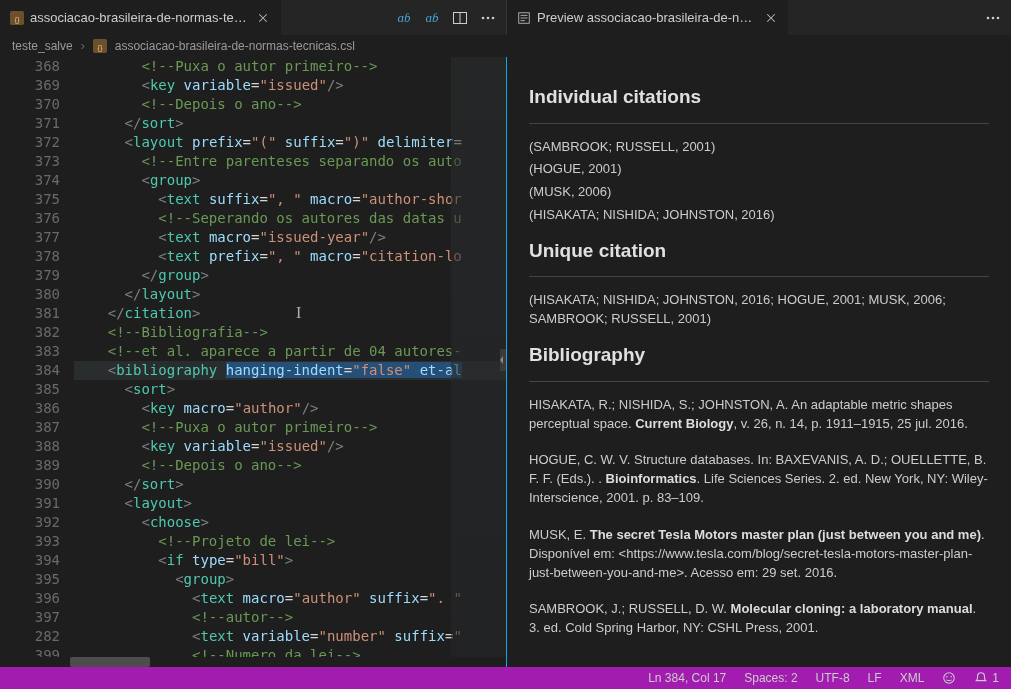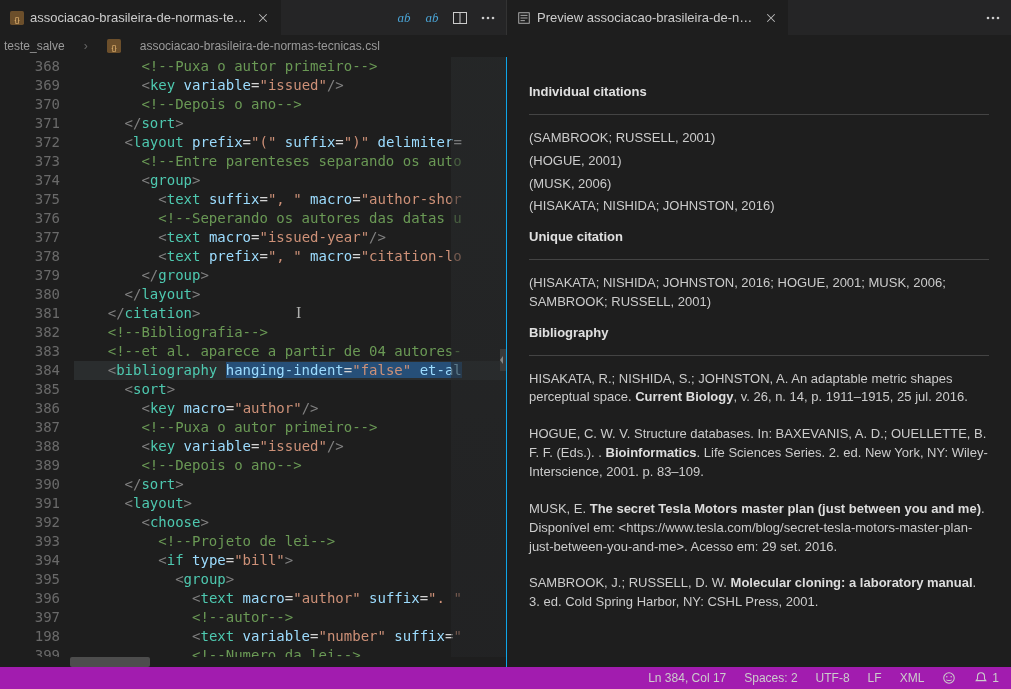--- a/index.html
+++ b/index.html
@@ -6,40 +6,40 @@
 .root{display:flex;flex-direction:column;height:100%}
 .tabs{display:flex;height:35px;background:#252526;align-items:stretch}
 .tab-group{display:flex;flex:1;align-items:stretch;position:relative}
 .tab{display:flex;align-items:center;padding:0 10px;gap:6px;background:#2d2d2d;border-right:1px solid #1e1e1e;cursor:pointer;max-width:260px}
 .tab.active{background:#1e1e1e}
 .tab .ico{width:14px;height:14px;flex:0 0 14px}
 .tab .lbl{white-space:nowrap;overflow:hidden;text-overflow:ellipsis;color:#ccc}
 .tab .close{width:16px;height:16px;display:flex;align-items:center;justify-content:center;color:#aaa}
 .tab-actions{display:flex;align-items:center;gap:12px;padding:0 10px;color:#bbb}
 .tab-actions .ic{width:16px;height:16px;display:flex;align-items:center;justify-content:center}
-.breadcrumbs{display:flex;align-items:center;height:22px;padding:0 4px;gap:19px;background:#1e1e1e;color:#9a9a9a;font-size:12px}
+.breadcrumbs{display:flex;align-items:center;height:22px;padding:0 12px;gap:8px;background:#1e1e1e;color:#9a9a9a;font-size:12px}
 .breadcrumbs .chev{color:#666}
 .body{display:flex;flex:1;min-height:0}
 .editor-pane{width:506px;display:flex;flex-direction:column;position:relative;border-right:1px solid #0ea5e9}
 .editor{flex:1;display:flex;font-family:Consolas,Menlo,monospace;font-size:14px;line-height:19px;overflow:hidden;position:relative}
 .gutter{width:60px;text-align:right;color:#6a6a6a;padding-right:14px;user-select:none}
 .gutter div{height:19px}
 .code{flex:1;white-space:pre;overflow:hidden;color:#d4d4d4}
 .code .ln{height:19px;display:block}
 .hl{background:#2a2d2e}
 .t-tag{color:#4ec9b0}
 .t-attr{color:#9cdcfe}
 .t-str{color:#ce9178}
 .t-cmt{color:#6a9955;}
 .t-punc{color:#808080}
 .minimap{position:absolute;right:0;top:0;width:55px;height:100%;background:linear-gradient(#2a2d2e 0%,#252628 100%);opacity:.55;pointer-events:none}
 .hscroll{height:10px;background:#1e1e1e;position:relative}
 .hscroll .thumb{position:absolute;left:70px;width:80px;height:10px;background:#4d4d4d;border-radius:2px}
 .preview-pane{flex:1;padding:18px 22px;overflow:auto;color:#ccc;font-size:13px;line-height:1.45}
-.preview-pane h2{color:#e0e0e0;font-size:13px;font-weight:600;margin:8px 0 12px}
+.preview-pane h2{color:#e0e0e0;font-size:19px;font-weight:600;margin:8px 0 12px}
 .preview-pane h2.mt{margin-top:12px}
 .preview-pane hr{border:none;border-top:1px solid #444;margin:6px 0 14px}
 .preview-pane p{margin:4px 0 4px}
 .preview-pane .bib p{margin:3px 0 18px}
 .preview-pane b{color:#ddd;font-weight:600}
 .statusbar{height:22px;background:#a21caf;display:flex;align-items:center;justify-content:flex-end;gap:18px;padding:0 12px;font-size:12px;color:#ccc}
 .statusbar .item{display:flex;align-items:center;gap:4px;cursor:pointer}
 .caret-icon{position:absolute;left:296px;top:246px;color:#aeafad;font-family:serif;font-size:16px;pointer-events:none}
 .sel{background:#264f78}
 .sash{position:absolute;top:288px;right:-6px;width:12px;height:30px;display:flex;align-items:center;justify-content:center}
@@ -154,21 +154,21 @@
             <div>388</div>
             <div>389</div>
             <div>390</div>
             <div>391</div>
             <div>392</div>
             <div>393</div>
             <div>394</div>
             <div>395</div>
             <div>396</div>
             <div>397</div>
-            <div>198</div>
+            <div>282</div>
             <div>399</div>
           </div>
         <div class="code" id="code"><span class="ln">        <span class="t-cmt">&lt;!--Puxa o autor primeiro--&gt;</span></span><span class="ln">        <span class="t-punc">&lt;</span><span class="t-tag">key</span> <span class="t-attr">variable</span>=<span class="t-str">"issued"</span><span class="t-punc">/&gt;</span></span><span class="ln">        <span class="t-cmt">&lt;!--Depois o ano--&gt;</span></span><span class="ln">      <span class="t-punc">&lt;/</span><span class="t-tag">sort</span><span class="t-punc">&gt;</span></span><span class="ln">      <span class="t-punc">&lt;</span><span class="t-tag">layout</span> <span class="t-attr">prefix</span>=<span class="t-str">"("</span> <span class="t-attr">suffix</span>=<span class="t-str">")"</span> <span class="t-attr">delimiter</span>=</span><span class="ln">        <span class="t-cmt">&lt;!--Entre parenteses separando os auto</span></span><span class="ln">        <span class="t-punc">&lt;</span><span class="t-tag">group</span><span class="t-punc">&gt;</span></span><span class="ln">          <span class="t-punc">&lt;</span><span class="t-tag">text</span> <span class="t-attr">suffix</span>=<span class="t-str">", "</span> <span class="t-attr">macro</span>=<span class="t-str">"author-shor</span></span><span class="ln">          <span class="t-cmt">&lt;!--Seperando os autores das datas u</span></span><span class="ln">          <span class="t-punc">&lt;</span><span class="t-tag">text</span> <span class="t-attr">macro</span>=<span class="t-str">"issued-year"</span><span class="t-punc">/&gt;</span></span><span class="ln">          <span class="t-punc">&lt;</span><span class="t-tag">text</span> <span class="t-attr">prefix</span>=<span class="t-str">", "</span> <span class="t-attr">macro</span>=<span class="t-str">"citation-lo</span></span><span class="ln">        <span class="t-punc">&lt;/</span><span class="t-tag">group</span><span class="t-punc">&gt;</span></span><span class="ln">      <span class="t-punc">&lt;/</span><span class="t-tag">layout</span><span class="t-punc">&gt;</span></span><span class="ln">    <span class="t-punc">&lt;/</span><span class="t-tag">citation</span><span class="t-punc">&gt;</span></span><span class="ln">    <span class="t-cmt">&lt;!--Bibliografia--&gt;</span></span><span class="ln">    <span class="t-cmt">&lt;!--et al. aparece a partir de 04 autores-</span></span><span class="ln hl">    <span class="t-punc">&lt;</span><span class="t-tag">bibliography</span> <span class="sel"><span class="t-attr">hanging-indent</span>=<span class="t-str">"false"</span> <span class="t-attr">et-al</span></span></span><span class="ln">      <span class="t-punc">&lt;</span><span class="t-tag">sort</span><span class="t-punc">&gt;</span></span><span class="ln">        <span class="t-punc">&lt;</span><span class="t-tag">key</span> <span class="t-attr">macro</span>=<span class="t-str">"author"</span><span class="t-punc">/&gt;</span></span><span class="ln">        <span class="t-cmt">&lt;!--Puxa o autor primeiro--&gt;</span></span><span class="ln">        <span class="t-punc">&lt;</span><span class="t-tag">key</span> <span class="t-attr">variable</span>=<span class="t-str">"issued"</span><span class="t-punc">/&gt;</span></span><span class="ln">        <span class="t-cmt">&lt;!--Depois o ano--&gt;</span></span><span class="ln">      <span class="t-punc">&lt;/</span><span class="t-tag">sort</span><span class="t-punc">&gt;</span></span><span class="ln">      <span class="t-punc">&lt;</span><span class="t-tag">layout</span><span class="t-punc">&gt;</span></span><span class="ln">        <span class="t-punc">&lt;</span><span class="t-tag">choose</span><span class="t-punc">&gt;</span></span><span class="ln">          <span class="t-cmt">&lt;!--Projeto de lei--&gt;</span></span><span class="ln">          <span class="t-punc">&lt;</span><span class="t-tag">if</span> <span class="t-attr">type</span>=<span class="t-str">"bill"</span><span class="t-punc">&gt;</span></span><span class="ln">            <span class="t-punc">&lt;</span><span class="t-tag">group</span><span class="t-punc">&gt;</span></span><span class="ln">              <span class="t-punc">&lt;</span><span class="t-tag">text</span> <span class="t-attr">macro</span>=<span class="t-str">"author"</span> <span class="t-attr">suffix</span>=<span class="t-str">". "</span></span><span class="ln">              <span class="t-cmt">&lt;!--autor--&gt;</span></span><span class="ln">              <span class="t-punc">&lt;</span><span class="t-tag">text</span> <span class="t-attr">variable</span>=<span class="t-str">"number"</span> <span class="t-attr">suffix</span>=<span class="t-str">"</span></span><span class="ln">              <span class="t-cmt">&lt;!--Numero da lei--&gt;</span></span></div>
         <div class="minimap"></div>
         <div class="caret-icon">I</div>
         <div class="sash">
           <svg width="12" height="22" viewBox="0 0 12 22">
               <rect x="0" y="0" width="12" height="22" fill="#3a3a3a"></rect>
               <polygon points="3,7 3,15 0,11" fill="#888"></polygon>
               <polygon points="9,7 9,15 12,11" fill="#888"></polygon>

